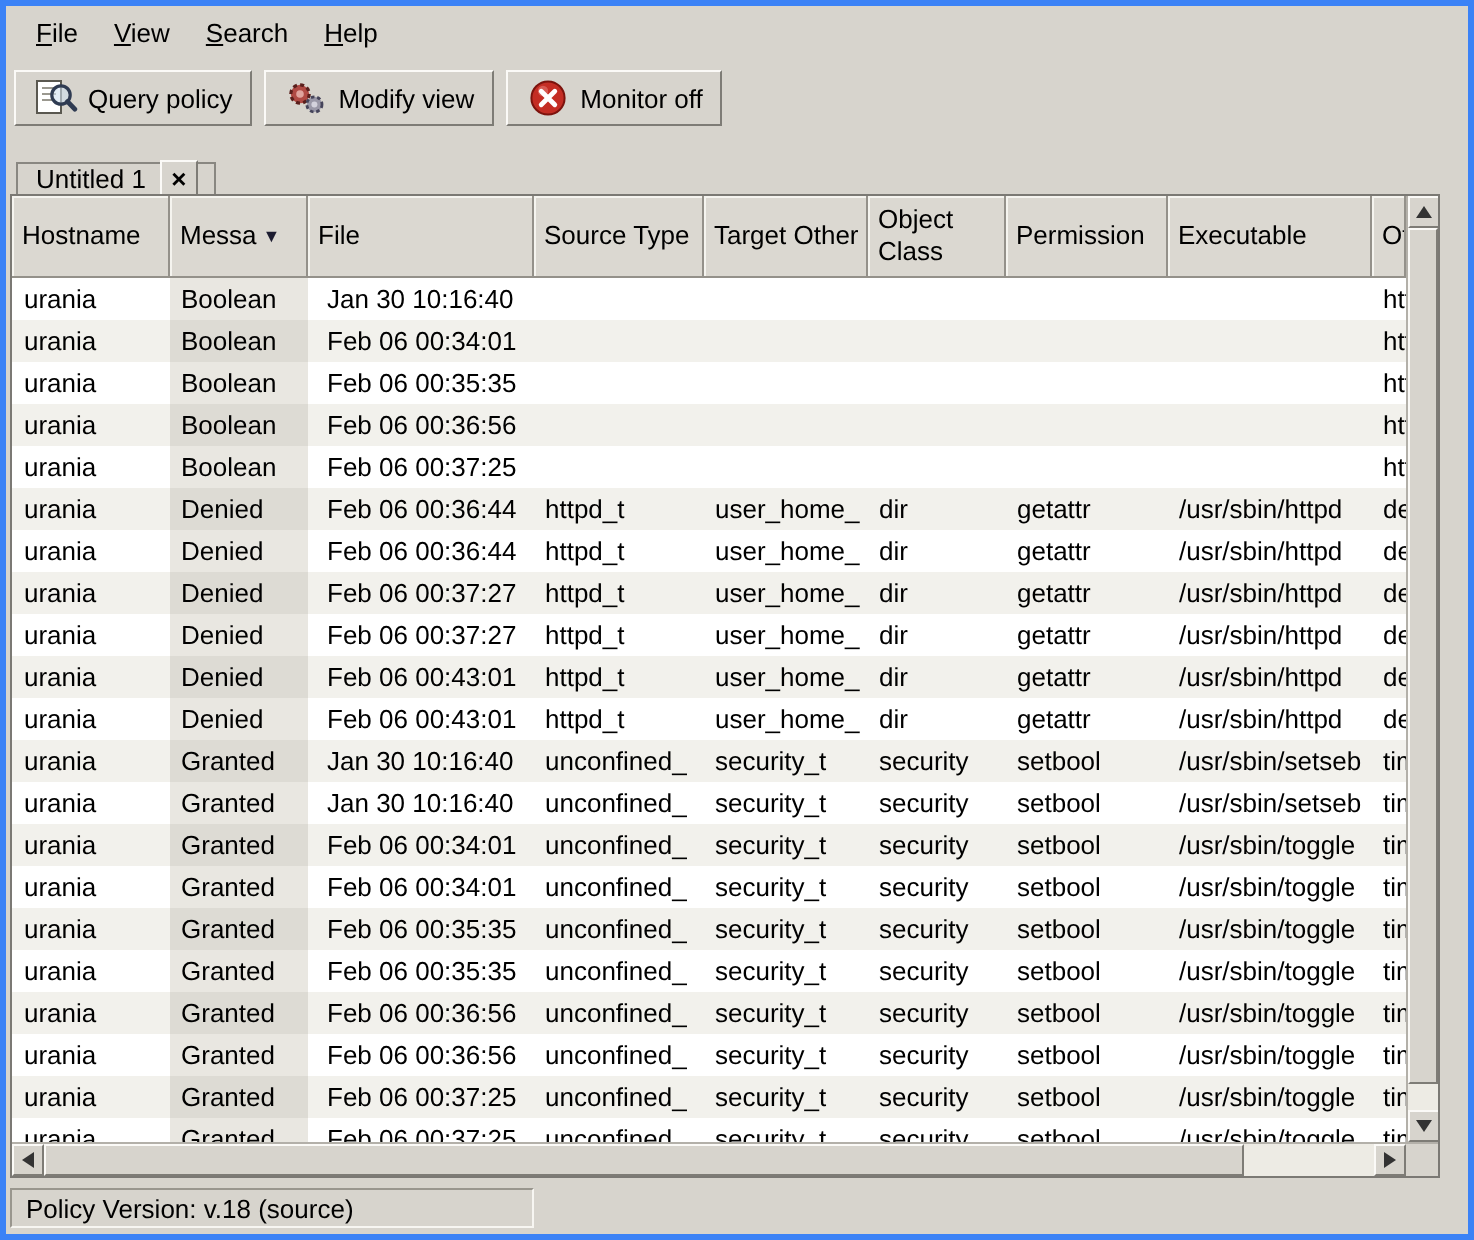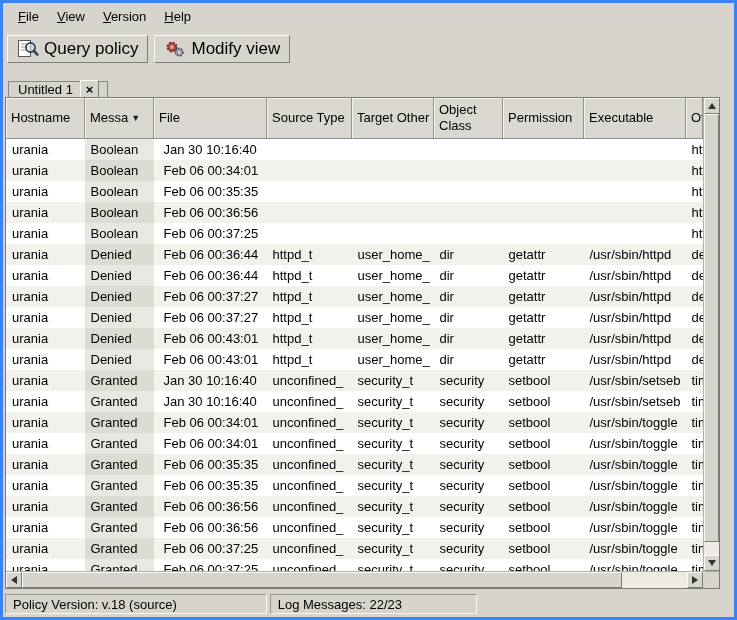--- a/index.html
+++ b/index.html
@@ -16,21 +16,21 @@
   
   .menubar { height:26px; display:flex; align-items:center; padding-left:6px; flex:none; }
   .menu-item { display:inline-block; padding:3px 9px; cursor:default; }
   .menu-item::first-letter { text-decoration:underline; }
   
   .toolbar { height:36px; display:flex; align-items:center; gap:6px; padding:2px 4px; flex:none; }
   .tbtn {
     display:inline-flex; align-items:center; gap:5px;
     background:#d7d4cd; height:28px; padding:2px 9px;
     border:1px solid; border-color:#fbfaf7 #7e7c76 #7e7c76 #fbfaf7;
-    font-family:inherit; font-size:17px; color:#000; cursor:default;
+    font-family:inherit; font-size:13px; color:#000; cursor:default;
   }
   .ticon { display:inline-flex; width:22px; height:20px; align-items:center; justify-content:center; }
   
   .tabstrip { height:28px; display:flex; align-items:flex-end; padding-left:5px; flex:none; }
   .tab {
     display:flex; align-items:center; gap:7px;
     background:#d7d4cd; padding:3px 8px 4px 9px;
     border:1px solid #898781; border-bottom:none;
     height:16px; box-sizing:border-box;
   }
@@ -119,21 +119,21 @@
   .p3 { flex:1; }
 </style>
 </head>
 <body>
 
 <div class="window">
 
   <div class="menubar">
     <span class="menu-item">File</span>
     <span class="menu-item">View</span>
-    <span class="menu-item">Version</span>
+    <span class="menu-item">Search</span>
     <span class="menu-item">Help</span>
   </div>
 
   <div class="toolbar">
     <button class="tbtn">
       <span class="ticon">
         <svg width="22" height="20" viewBox="0 0 22 20">
           <rect x="1.5" y="1.5" width="12" height="16" fill="#ffffff" stroke="#5a5850"></rect>
           <line x1="4" y1="5" x2="11" y2="5" stroke="#9a988f" stroke-width="1"></line>
           <line x1="4" y1="8" x2="11" y2="8" stroke="#9a988f" stroke-width="1"></line>
@@ -147,20 +147,30 @@
     <button class="tbtn">
       <span class="ticon">
         <svg width="22" height="20" viewBox="0 0 22 20">
           <circle cx="8" cy="8" r="4.6" fill="#b04a44" stroke="#5a1f1c" stroke-width="1.6" stroke-dasharray="2 1.6"></circle>
           <circle cx="8" cy="8" r="1.9" fill="#e0a49e"></circle>
           <circle cx="15.2" cy="13.2" r="3.8" fill="#9a98a8" stroke="#45445a" stroke-width="1.4" stroke-dasharray="1.8 1.4"></circle>
           <circle cx="15.2" cy="13.2" r="1.5" fill="#d3d2dd"></circle>
         </svg>
       </span>
       <span>Modify view</span>
+    </button>
+    <button class="tbtn">
+      <span class="ticon">
+        <svg width="20" height="20" viewBox="0 0 20 20">
+          <circle cx="10" cy="10" r="8.3" fill="#c42d24" stroke="#7c130d" stroke-width="1"></circle>
+          <circle cx="7.5" cy="6.5" r="2.6" fill="#e2736b" fill-opacity="0.65"></circle>
+          <path d="M6.6 6.6 L13.4 13.4 M13.4 6.6 L6.6 13.4" stroke="#ffffff" stroke-width="2.4" stroke-linecap="round"></path>
+        </svg>
+      </span>
+      <span>Monitor off</span>
     </button>
   </div>
 
   <div class="tabstrip">
     <div class="tab">
       <span>Untitled 1</span>
       <span class="tab-close">
         <span>×</span>
       </span>
     </div>
@@ -443,18 +453,15 @@
         </div>
         <div class="corner"></div>
       </div>
     </div>
   </div>
 
   <div class="statusbar">
     <div class="status-panel p1">
       <span>Policy Version: v.18 (source)</span>
     </div>
-    <div class="status-panel p2">
-      <span>Log Messages: 22/23</span>
-    </div>
   </div>
 
 </div>
 
 </body></html>

